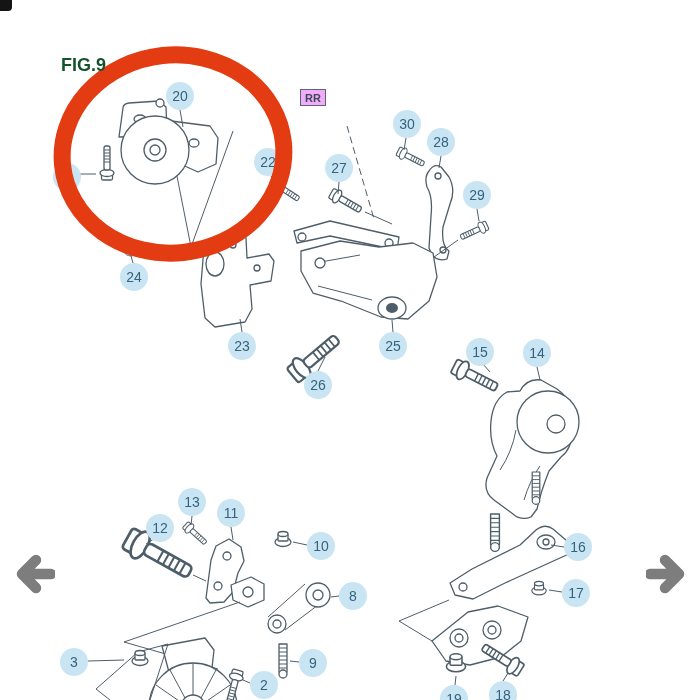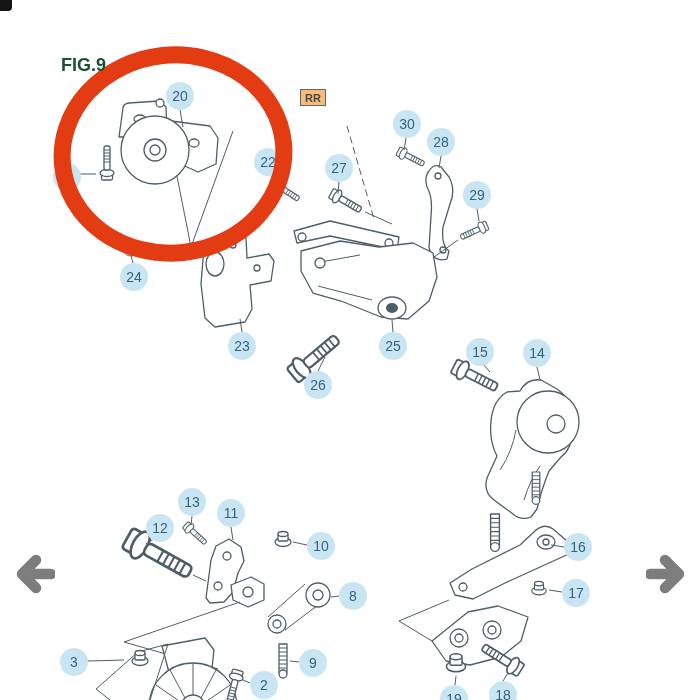--- a/index.html
+++ b/index.html
@@ -14,21 +14,21 @@
   .art{stroke:var(--line-art);stroke-width:1.3;fill:#fff;stroke-linejoin:round;stroke-linecap:round;}
   .thin{stroke:var(--line-art);stroke-width:1;fill:none;}
   .dash{stroke-dasharray:7 4;}
   .solidfill{fill:var(--line-art);stroke:none;}
   .callout-num{font:14px "Liberation Sans",sans-serif;text-anchor:middle;
                fill:var(--callout-text);}
   .fig-label{position:absolute;left:61px;top:55px;font:600 18px "Liberation Sans",sans-serif;
              color:#14532d;}
   .rr-tag{position:absolute;left:300px;top:89px;width:24px;height:15px;
           border:1.5px solid #5a6770;color:#3b4a55;font:700 11px "Liberation Sans",sans-serif;
-          display:flex;align-items:center;justify-content:center;background:#fdba74;}
+          display:flex;align-items:center;justify-content:center;background:#f0abfc;}
   .caption{position:absolute;left:44px;top:272px;font:700 38px "Liberation Sans",sans-serif;
            color:var(--text-black);white-space:nowrap;letter-spacing:-0.5px;}
   .corner-mark{position:absolute;left:0;top:0;width:12px;height:11px;background:#141414;
                border-bottom-right-radius:4px;}
   .nav-btn{position:absolute;top:550px;width:44px;height:48px;background:none;border:none;
            padding:0;cursor:pointer;}
   .nav-btn.prev{left:11px;}
   .nav-btn.next{left:646px;}
   .nav-btn svg{display:block;}
   .nav-stroke{stroke:var(--nav-arrow);stroke-width:10.5;fill:none;

